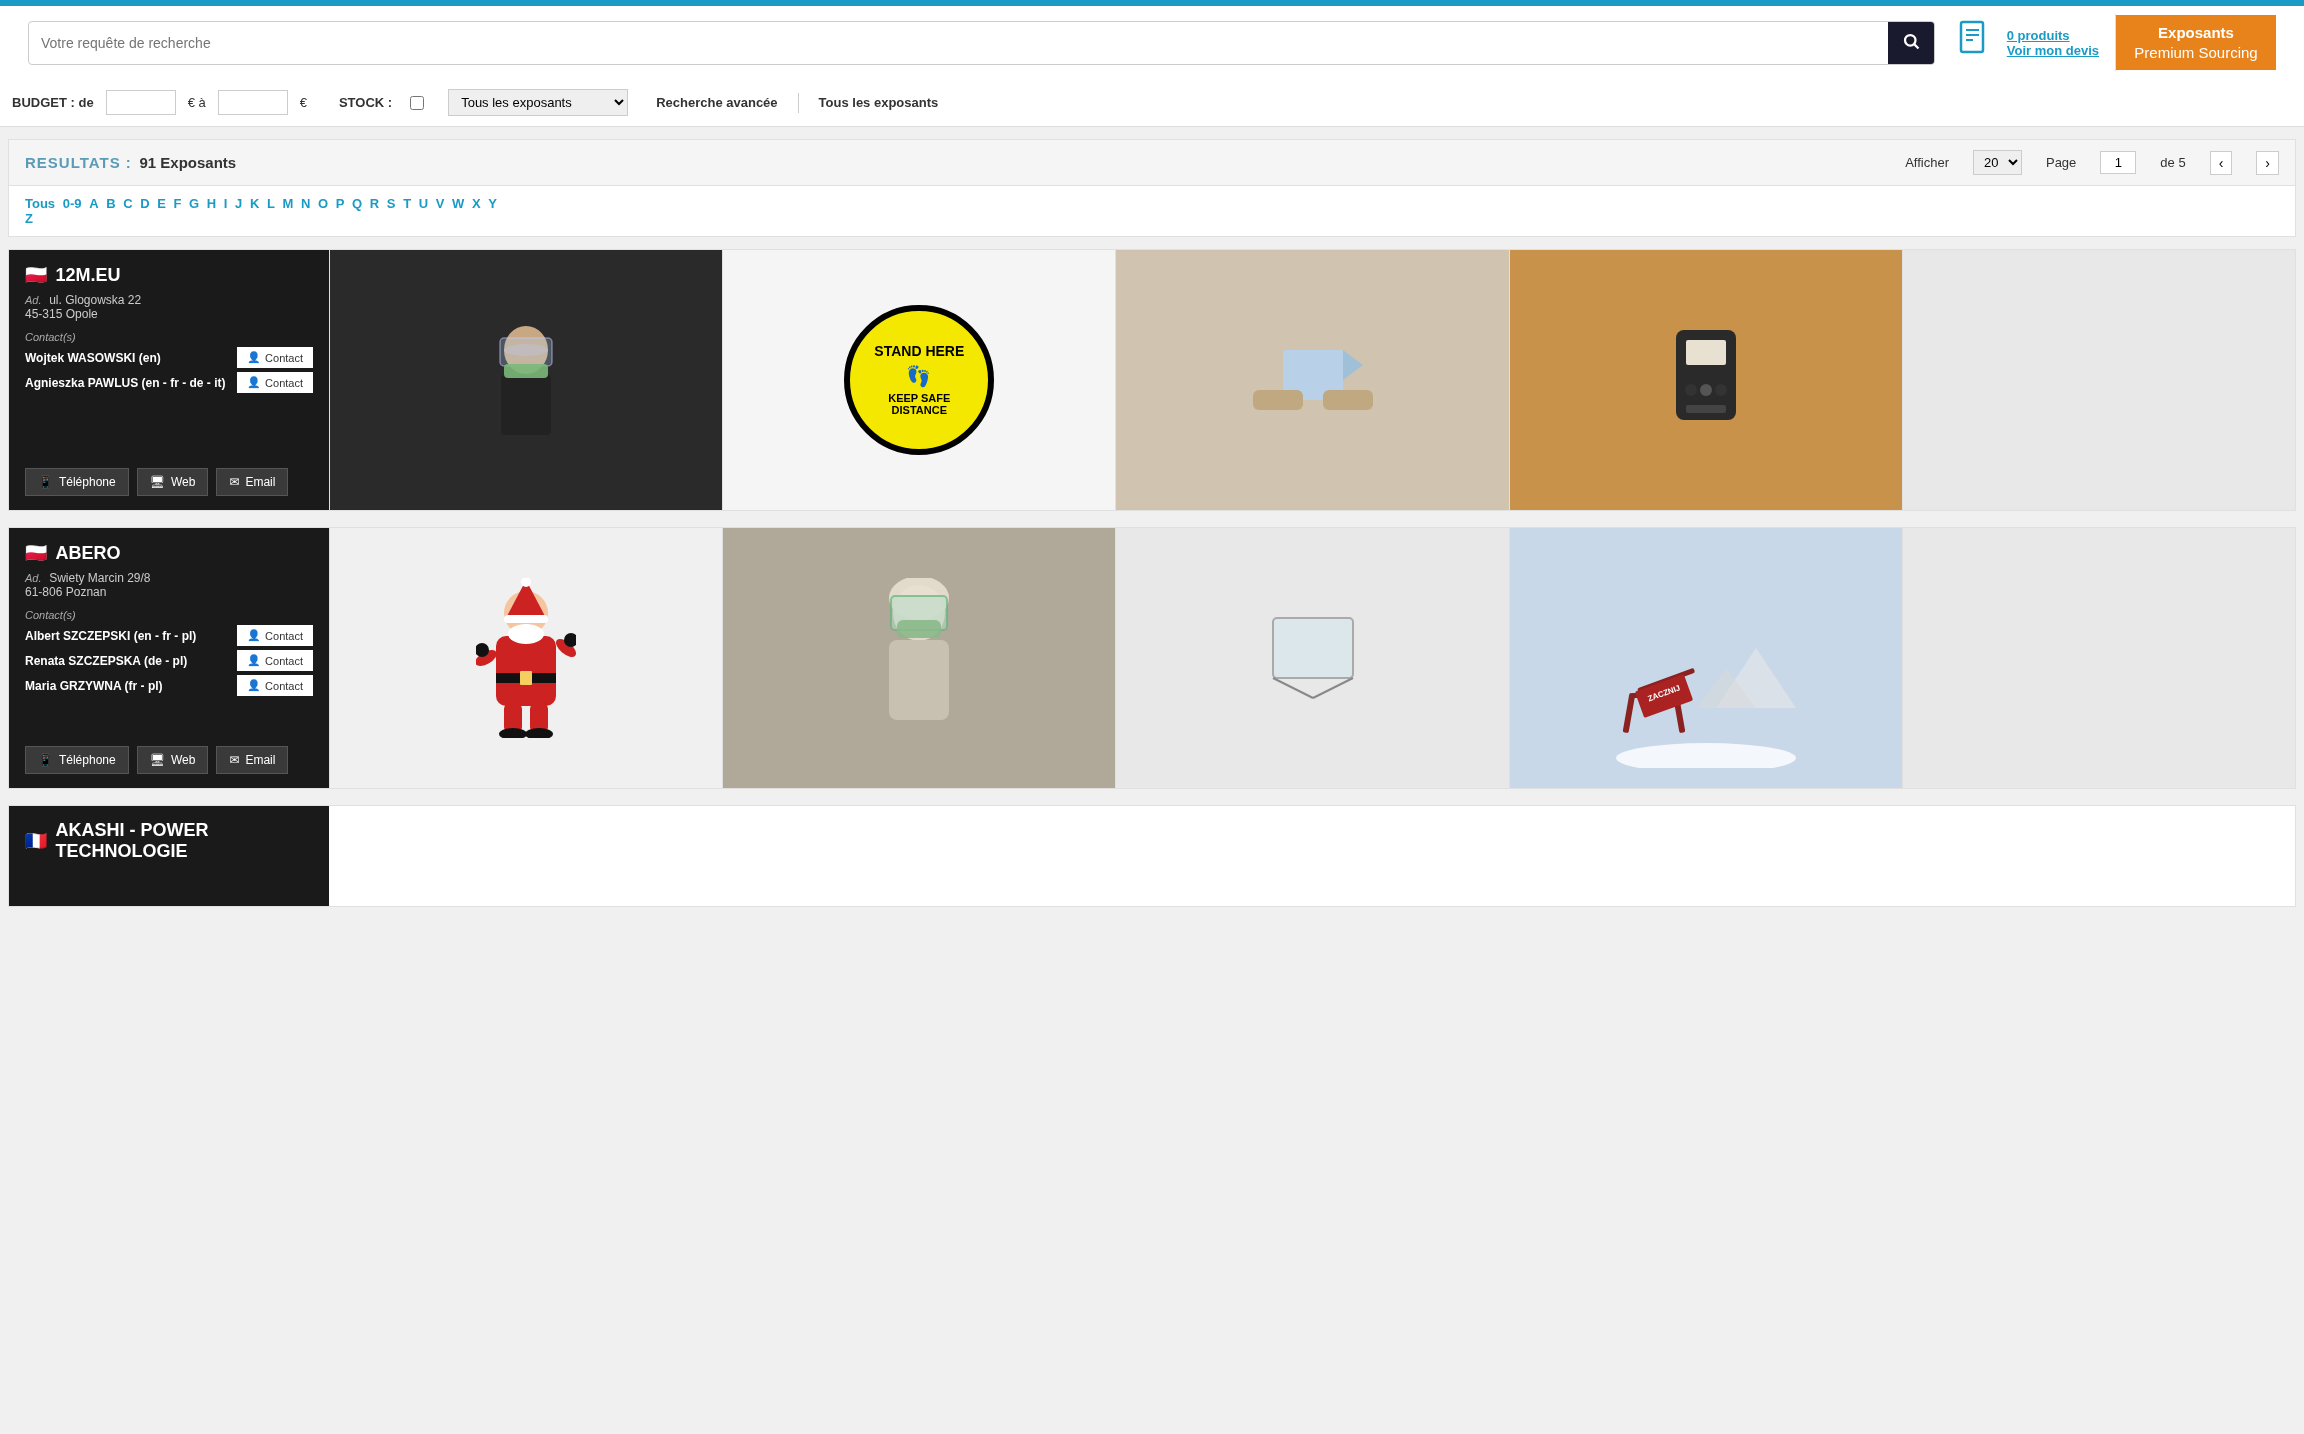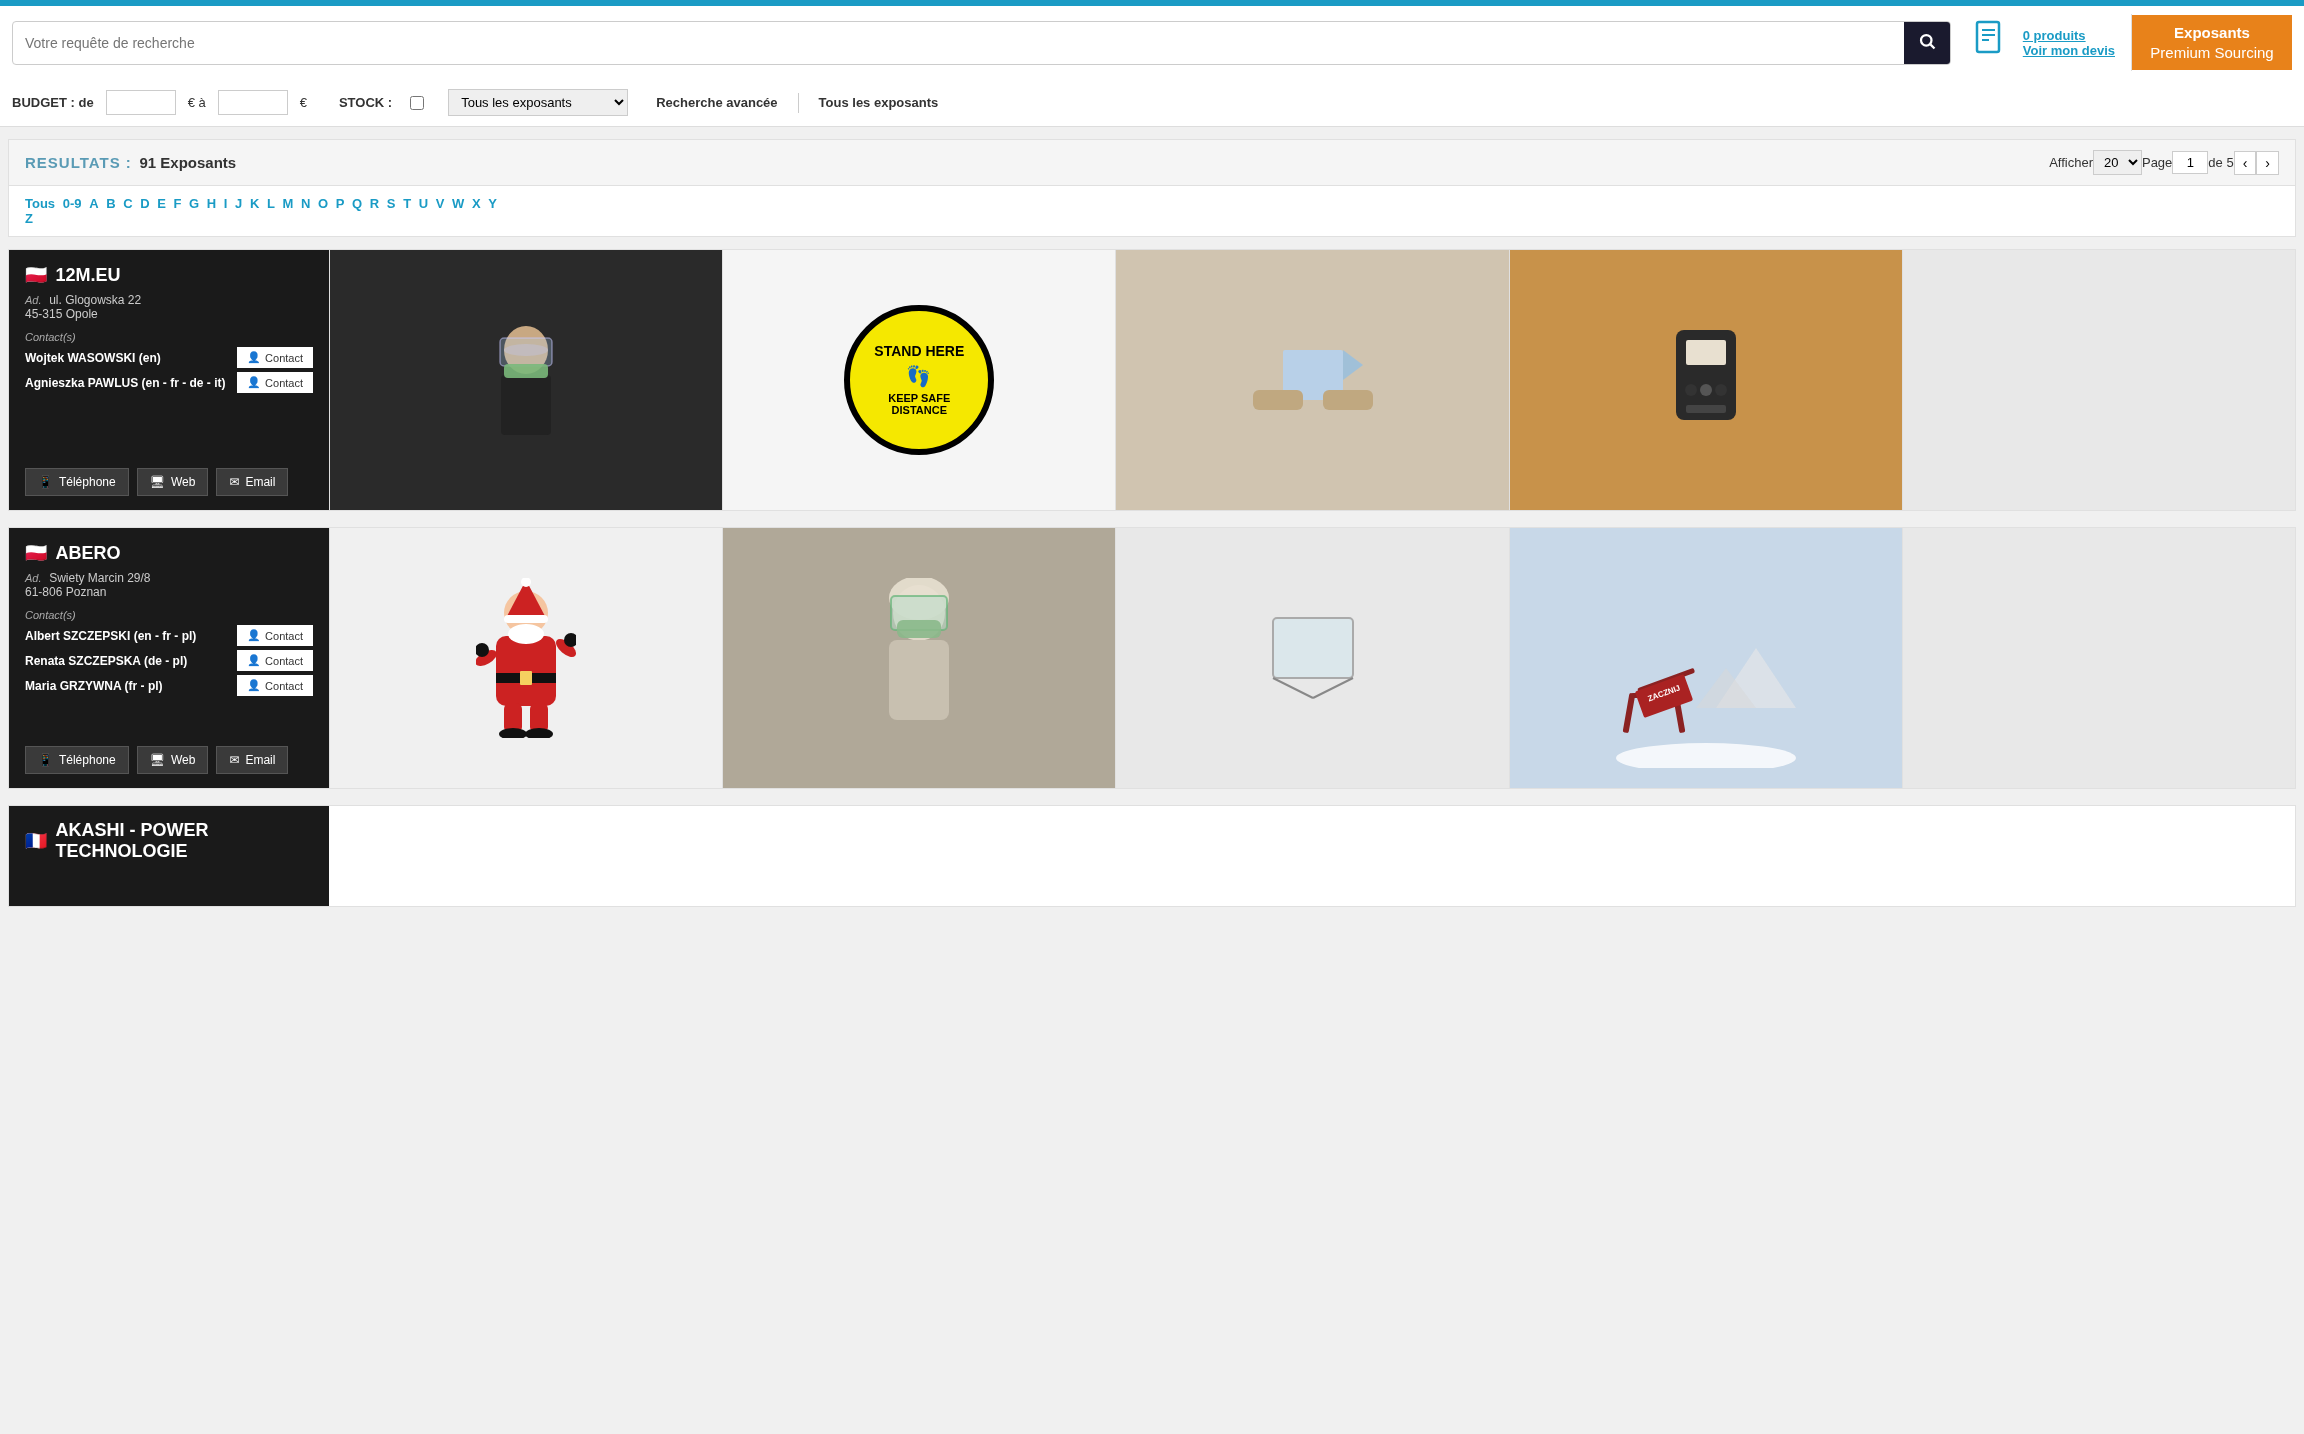--- a/index.html
+++ b/index.html
@@ -1,17 +1,17 @@
 <!DOCTYPE html>
 <html><head>
   <meta charset="utf-8">
   <style>
     * { box-sizing: border-box; margin: 0; padding: 0; }
     body { font-family: Arial, sans-serif; font-size: 13px; background: #f0f0f0; color: #333; }
-    .header-top { display: flex; align-items: center; background: #fff; padding: 8px 12px; gap: 8px; }
+    .header-top { display: flex; align-items: center; background: #fff; padding: 8px 28px; gap: 8px; }
     .search-bar { flex: 1; display: flex; align-items: center; border: 1px solid #ccc; border-radius: 4px; overflow: hidden; }
     .search-input { flex: 1; border: none; outline: none; padding: 8px 12px; font-size: 14px; color: #999; }
     .search-btn { background: #1a1a2e; border: none; padding: 10px 14px; cursor: pointer; color: white; font-size: 16px; }
     .header-right { display: flex; align-items: center; gap: 0; }
     .devis-btn { display: flex; align-items: center; gap: 16px; padding: 6px 16px; background: #fff; border-right: 1px solid #ddd; text-decoration: none; }
     .devis-links { display: flex; flex-direction: column; }
     .devis-links a { color: #1a9bc5; text-decoration: underline; font-size: 13px; font-weight: bold; }
     .exposants-premium-btn { background: #e8821a; color: white; padding: 8px 16px; font-weight: bold; font-size: 14px; line-height: 1.3; text-align: center; cursor: pointer; min-width: 160px; }
 
     
@@ -20,21 +20,21 @@
     .budget-input { width: 70px; border: 1px solid #ccc; padding: 4px 6px; font-size: 13px; }
     .stock-label { font-weight: bold; margin-left: 20px; }
     .stock-checkbox { margin-left: 6px; width: 14px; height: 14px; }
     .exposants-select { margin-left: 12px; border: 1px solid #ccc; padding: 4px 8px; font-size: 13px; min-width: 180px; }
     .recherche-avancee { margin-left: 16px; font-size: 13px; color: #333; font-weight: bold; cursor: pointer; }
     .separator { border-left: 1px solid #ccc; height: 20px; margin: 0 8px; }
     .tous-les-exposants-link { font-size: 13px; font-weight: bold; color: #333; cursor: pointer; }
 
     
     .results-header { background: #f5f5f5; border: 1px solid #e0e0e0; margin: 12px 8px 0 8px; padding: 10px 16px; display: flex; align-items: center; justify-content: space-between; }
-    .pagination-right { display: flex; align-items: center; gap: 0; font-size: 13px; }
+    .pagination-right { display: flex; align-items: center; gap: 24px; font-size: 13px; }
     .afficher-label { color: #333; }
     .page-select { border: 1px solid #ccc; padding: 3px 6px; font-size: 13px; }
     .page-label { color: #333; }
     .page-input { width: 36px; border: 1px solid #ccc; padding: 3px 6px; text-align: center; font-size: 13px; }
     .page-total { color: #333; }
     .page-nav-btn { border: 1px solid #ccc; background: #fff; padding: 3px 8px; cursor: pointer; font-size: 14px; }
 
     
     .alpha-nav { background: #fff; margin: 0 8px; border: 1px solid #e0e0e0; border-top: none; padding: 10px 16px; }
     .alpha-nav a { color: #1a9bc5; text-decoration: none; margin-right: 4px; font-size: 13px; font-weight: bold; }

